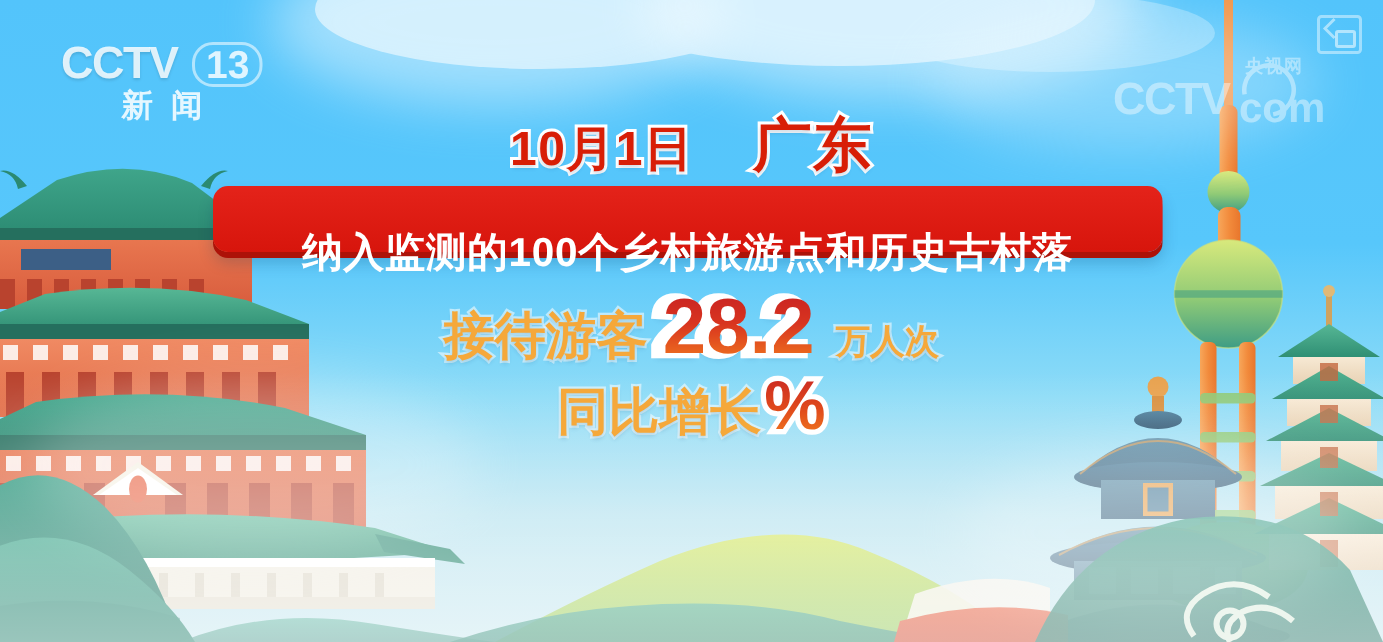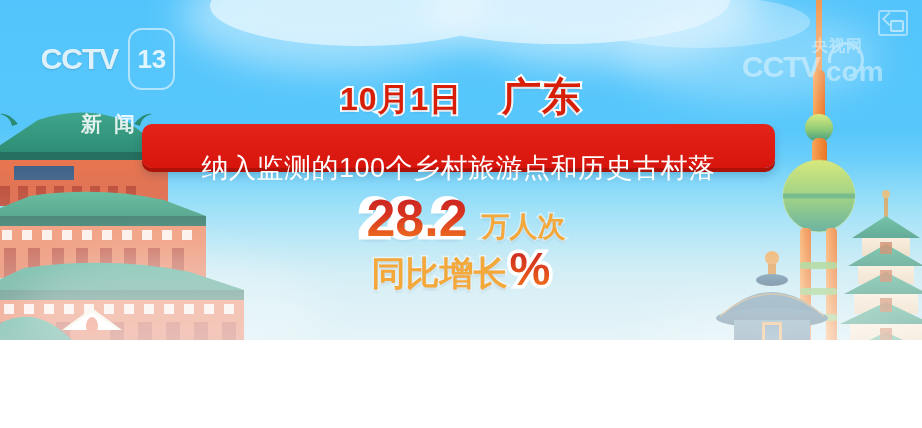--- a/index.html
+++ b/index.html
@@ -1,51 +1,51 @@
 <!DOCTYPE html>
 <html><head>
 <meta charset="utf-8">
 <style>
   html,body{margin:0;padding:0;}
   body{
     width:922px;height:428px;overflow:hidden;
     font-family:"Liberation Sans","DejaVu Sans",sans-serif;
   }
   .stage{
-    position:relative;width:922px;height:340px;overflow:hidden;
+    position:relative;width:922px;height:428px;overflow:hidden;
     background:linear-gradient(180deg,#53c4fb 0%,#57c7fb 38%,#8edcf7 62%,#b9e4f0 80%,#c7e7ef 100%);
   }
 
   
   .cloud{position:absolute;border-radius:50%;background:#ffffff;filter:blur(18px);pointer-events:none;}
   .c1{left:180px;top:-40px;width:300px;height:110px;opacity:.45;}
   .c2{left:430px;top:-56px;width:330px;height:120px;opacity:.5;}
   .c3{left:620px;top:10px;width:260px;height:90px;opacity:.28;}
   .c4{left:20px;top:250px;width:300px;height:120px;opacity:.22;}
   .c5{left:640px;top:300px;width:260px;height:110px;opacity:.22;}
   .haze{position:absolute;left:0;right:0;bottom:0;height:180px;
         background:linear-gradient(180deg,rgba(255,255,255,0) 0%,rgba(255,255,255,.42) 70%,rgba(255,255,255,.55) 100%);}
 
   
   .logo{position:absolute;left:42px;top:28px;width:132px;text-align:center;line-height:1;}
   .logo-row{display:flex;align-items:center;justify-content:center;gap:5px;}
   .logo-cctv{font-size:30px;font-weight:bold;letter-spacing:-1px;color:rgba(255,255,255,.82);
              text-shadow:0 1px 2px rgba(0,0,0,.12);}
   .logo-slash{width:2px;height:26px;background:rgba(255,255,255,.7);transform:skewX(-20deg);}
   .logo-13{font-size:26px;font-weight:bold;color:rgba(255,255,255,.82);
-           border:2px solid rgba(255,255,255,.55);border-radius:14px;padding:16px 7px;line-height:26px;}
-  .logo-cn{margin-top:23px;font-size:21px;letter-spacing:12px;text-indent:12px;
+           border:2px solid rgba(255,255,255,.55);border-radius:14px;padding:0 7px;line-height:26px;}
+  .logo-cn{margin-top:2px;font-size:21px;letter-spacing:12px;text-indent:12px;
            color:rgba(255,255,255,.85);font-weight:bold;}
 
   
   .watermark{position:absolute;left:742px;top:36px;width:150px;height:52px;opacity:.42;}
   .wm-cctv{position:absolute;left:0;top:14px;font-size:30px;font-weight:bold;color:#ffffff;letter-spacing:-1px;}
   .wm-ring{position:absolute;left:86px;top:6px;width:30px;height:30px;border:3px solid #fff;
            border-radius:50%;border-bottom-color:transparent;transform:rotate(35deg);}
-  .wm-cn{position:absolute;left:70px;top:0px;font-size:16px;color:#fff;font-weight:bold;letter-spacing:1px;font-family:Liberation Serif, serif;}
+  .wm-cn{position:absolute;left:88px;top:0px;font-size:12px;color:#fff;font-weight:bold;letter-spacing:1px;font-family:Liberation Serif, serif;}
   .wm-com{position:absolute;left:84px;top:20px;font-size:28px;font-weight:bold;color:#fff;}
 
   
   .pip{position:absolute;right:14px;top:10px;width:26px;height:22px;
        border:2px solid rgba(255,255,255,.45);border-radius:3px;}
   .pip::after{content:"";position:absolute;right:2px;bottom:2px;width:10px;height:8px;
               border:2px solid rgba(255,255,255,.5);border-radius:2px;background:rgba(255,255,255,.1);}
   .pip::before{content:"";position:absolute;left:4px;top:2px;width:8px;height:8px;
                border-left:2px solid rgba(255,255,255,.5);border-top:2px solid rgba(255,255,255,.5);
                transform:rotate(-45deg);}
@@ -56,21 +56,21 @@
             -webkit-text-stroke:4px #ffffff;paint-order:stroke fill;
             text-shadow:0 2px 3px rgba(0,60,110,.18);white-space:nowrap;}
   .headline .hl-date{font-size:32px;}
   .headline .hl-gap{display:inline-block;width:16px;}
 
   
   .banner{position:absolute;left:142px;top:124px;width:633px;height:44px;
           background:linear-gradient(180deg,#e4231a 0%,#d7150c 100%);
           border-radius:10px;box-shadow:0 4px 0 #ad1208,0 7px 10px rgba(0,50,90,.22);
           display:flex;align-items:center;justify-content:center;}
-  .banner-text{color:#ffffff;font-size:27px;font-weight:normal;letter-spacing:.5px;white-space:nowrap;margin-top:44px;}
+  .banner-text{color:#ffffff;font-size:27px;font-weight:bold;letter-spacing:.5px;white-space:nowrap;margin-top:44px;}
 
   
   .stats{position:absolute;left:0;right:0;top:192px;}
   .stat-row{display:flex;align-items:baseline;justify-content:center;white-space:nowrap;}
   .stat-row + .stat-row{}
   .stat-label{
     font-size:34px;font-weight:bold;color:#f5a83a;
     -webkit-text-stroke:3px rgba(255,255,255,.55);paint-order:stroke fill;
     text-shadow:0 2px 3px rgba(0,60,110,.16);
   }
@@ -82,21 +82,21 @@
     -webkit-text-stroke:0;
   }
   .stat-num-wrap{position:relative;display:inline-block;margin:0 4px;}
   .stat-num-outline{
     position:absolute;left:0;top:0;font-size:52px;font-weight:bold;line-height:1;
     color:#ffffff;-webkit-text-stroke:7px #ffffff;z-index:0;
     text-shadow:0 3px 4px rgba(0,60,110,.25);
   }
   .stat-num-fill{position:relative;z-index:1;}
   .stat-unit{
-    font-size:28px;font-weight:bold;color:#f5a83a;margin-left:4px;
+    font-size:23px;font-weight:bold;color:#f5a83a;margin-left:4px;
     -webkit-text-stroke:3px rgba(255,255,255,.55);paint-order:stroke fill;
     text-shadow:0 2px 3px rgba(0,60,110,.16);
   }
   .pct-wrap{position:relative;display:inline-block;margin-left:2px;}
   .pct-outline{position:absolute;left:0;top:0;font-size:46px;font-weight:bold;line-height:1;
                color:#fff;-webkit-text-stroke:7px #fff;z-index:0;}
   .pct-fill{position:relative;z-index:1;font-size:46px;font-weight:bold;line-height:1;
             background:linear-gradient(180deg,#c41f24 0%,#e04a1c 55%,#f5821f 100%);
             -webkit-background-clip:text;background-clip:text;color:transparent;}
 
@@ -394,20 +394,21 @@
     <span>广东</span>
   </div>
 
   <div class="banner">
     <span class="banner-text">纳入监测的100个乡村旅游点和历史古村落</span>
   </div>
 
   <div class="stats">
 
     <div class="stat-row">
+      <span class="stat-label">接待游客</span>
       <span class="stat-num-wrap">
         <span class="stat-num-outline">28.2</span>
         <span class="stat-num stat-num-fill">28.2</span>
       </span>
       <span class="stat-unit">万人次</span>
     </div>
 
     <div class="stat-row">
       <span class="stat-label">同比增长</span>
       <span class="pct-wrap">

